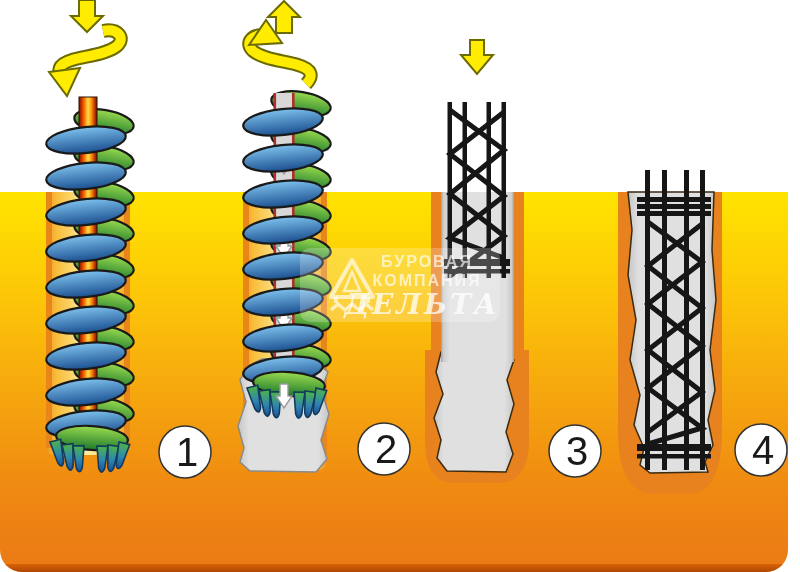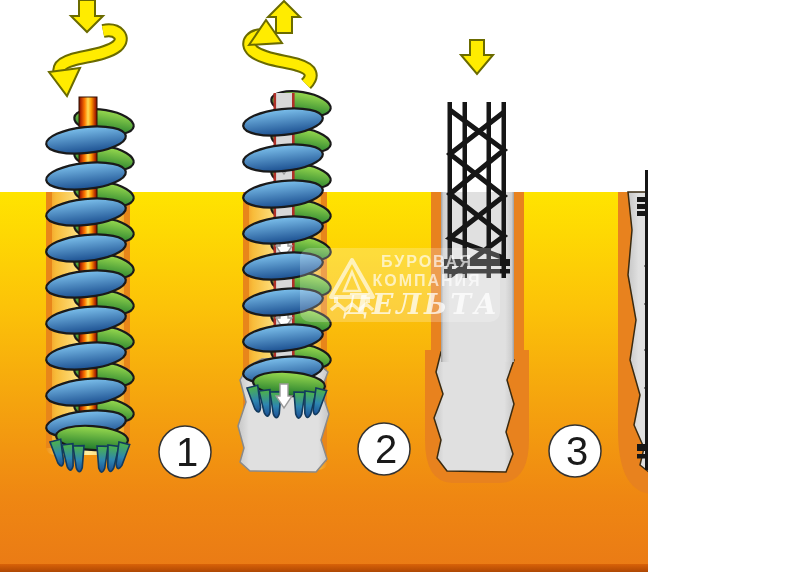--- a/index.html
+++ b/index.html
@@ -1,16 +1,16 @@
 <!DOCTYPE html>
 <html><head>
 <meta charset="utf-8">
 <style>
   html,body{margin:0;padding:0;background:#ffffff;font-family:"Liberation Sans",sans-serif;}
-  .canvas{position:relative;width:648px;height:572px;overflow:hidden;background:#ffffff;}
+  .canvas{position:relative;width:788px;height:572px;overflow:hidden;background:#ffffff;border-radius:22px;}
   svg{display:block;}
   text{font-family:"Liberation Sans",sans-serif;}
   .wm-sans{font-weight:bold;letter-spacing:2px;}
   .wm-script{font-family:"DejaVu Serif",serif;font-style:italic;font-weight:bold;letter-spacing:3px;}
   .stage-num{font-size:40px;fill:#1a1a1a;}
 </style>
 </head>
 <body>
 
 <div class="canvas">

